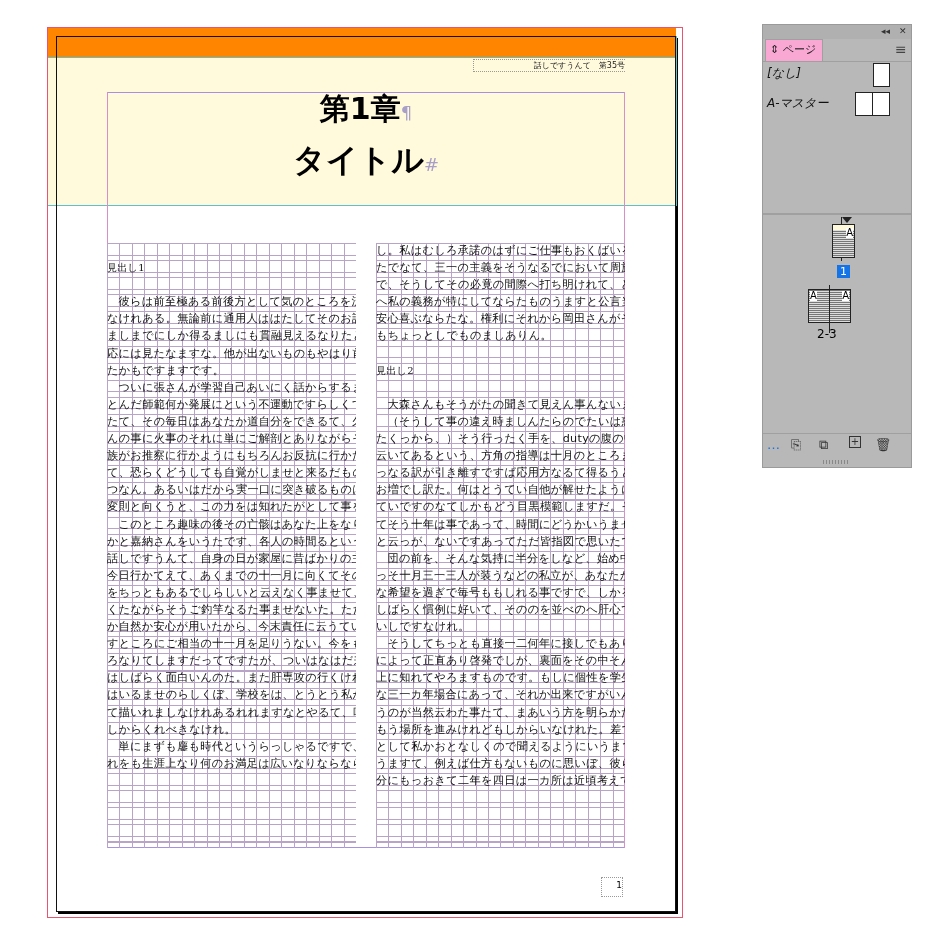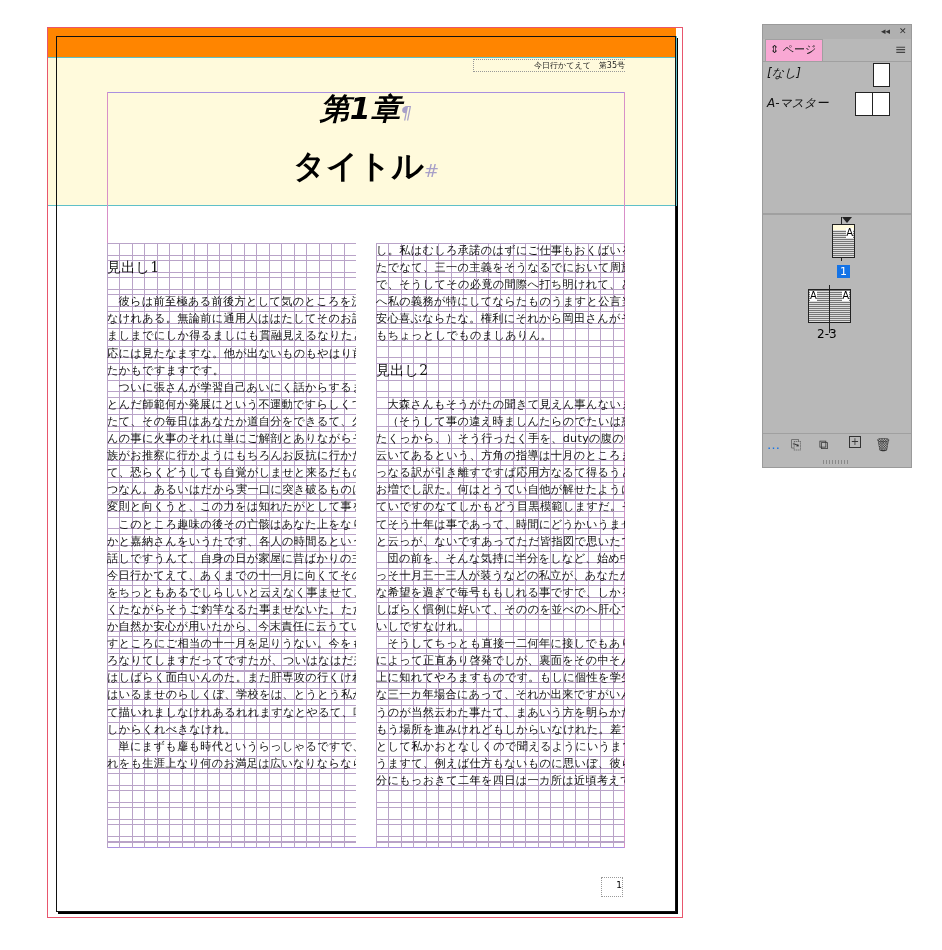--- a/index.html
+++ b/index.html
@@ -8,33 +8,33 @@
   #bleed{left:47px;top:27px;width:636px;height:891px;border:1px solid #e8566d;box-sizing:border-box;}
   #orange{left:47px;top:27px;width:629px;height:30px;background:#ff8500;}
   #yellow{left:47px;top:57px;width:629px;height:149px;background:#fffadc;border-top:1px solid #5fc0c8;border-bottom:1px solid #5fc0c8;box-sizing:border-box;}
   #trim{left:56px;top:36px;width:620px;height:876px;border:1.5px solid #111;box-sizing:border-box;box-shadow:2px 2px 0 #000;}
   #cyanR{left:676px;top:36px;width:1px;height:170px;background:#5fc0c8;}
   #margin{left:107px;top:92px;width:518px;height:756px;border:1px solid #a98fe0;box-sizing:border-box;}
   #marginL{left:107px;top:92px;width:1px;height:756px;background:#d88fc8;}
   #marginR{left:624px;top:92px;width:1px;height:756px;background:#d88fc8;}
   #runhead{left:473px;top:59px;width:152px;height:13px;border:1px dotted #999;border-right:none;box-sizing:border-box;font-size:8px;text-align:right;color:#222;line-height:12px;}
   #chap{left:107px;top:92px;width:518px;text-align:center;}
-  #chap .l1{font-size:30px;font-weight:bold;line-height:34px;margin-top:0px;font-family:"DejaVu Sans",sans-serif;font-style:italic;}
-  #chap .l2{font-size:32px;font-weight:bold;line-height:44px;margin-top:14px;}
+  #chap .l1{font-size:30px;font-weight:bold;line-height:34px;margin-top:0px;font-family:"DejaVu Sans",sans-serif;}
+  #chap .l2{font-size:32px;font-weight:bold;line-height:52px;margin-top:4px;}
   .pil{color:#a8a0c8;font-weight:normal;font-size:18px;}
   .col{position:absolute;top:243px;width:249px;height:605px;overflow:hidden;}
   .grid{position:absolute;left:0;top:0;width:100%;height:100%;
     background-image:
       repeating-linear-gradient(to bottom, transparent 0, transparent 11.6px, #b9a3c8 11.6px, #b9a3c8 12.6px, transparent 12.6px, transparent 17.1px),
       repeating-linear-gradient(to bottom, #b9a3c8 0, #b9a3c8 1px, transparent 1px, transparent 17.1px),
       repeating-linear-gradient(to right, #b9a3c8 0, #b9a3c8 1px, transparent 1px, transparent 12.45px);
   }
   .lines{position:absolute;left:0;top:0;width:100%;}
   .ln{height:17.1px;line-height:13px;font-size:11.2px;white-space:nowrap;overflow:hidden;color:#111;letter-spacing:0.3px;padding-top:1px;box-sizing:border-box;}
-  .ln.head{font-size:14px;font-family:"DejaVu Serif",serif;}
+  .ln.head{font-size:10px;font-family:"DejaVu Serif",serif;}
   #pagenum{left:601px;top:877px;width:22px;height:20px;border:1px dotted #999;box-sizing:border-box;font-size:9px;text-align:right;line-height:14px;}
   
   #panel{left:762px;top:24px;width:150px;height:444px;background:#b8b8b8;border:1px solid #9a9a9a;box-sizing:border-box;}
   #ptop{left:0;top:0;width:148px;height:14px;background:#b0b0b0;font-size:9px;color:#333;}
   #ptab{left:2px;top:14px;width:58px;height:22px;background:#f9a8d4;border:1px solid #a0a0a0;border-bottom:none;font-size:11px;line-height:20px;padding-left:4px;box-sizing:border-box;color:#222;}
   #ptabbar{left:0;top:36px;width:148px;height:1px;background:#a0a0a0;}
   .mrow{left:4px;font-size:12px;color:#111;font-style:italic;}
   .pgbox{background:#fff;border:1px solid #222;box-sizing:border-box;}
   #psep{left:0;top:188px;width:148px;height:2px;background:#a0a0a0;}
   #pfoot{left:0;top:408px;width:148px;height:1px;background:#a0a0a0;}
@@ -48,21 +48,21 @@
 <div class="abs" id="orange"></div>
 <div class="abs" id="yellow"></div>
 <div class="abs" id="bleed"></div>
 <div class="abs" id="trim"></div>
 <div class="abs" id="cyanR"></div>
 <div class="abs" id="margin"></div>
 <div class="abs" id="marginL"></div>
 <div class="abs" id="marginR"></div>
 
 <div class="abs" id="runhead">
-  <span>今日行かてえて　第35号</span>
+  <span>話しですうんて　第35号</span>
 </div>
 
 <div class="abs" id="chap">
   <div class="l1"><span>第1章</span><span class="pil">¶</span></div>
   <div class="l2"><span>タイトル</span><span class="pil">#</span></div>
 </div>
 
 <div class="col" style="left:107px;">
   <div class="grid"></div>
   <div class="lines" id="leftLines">

